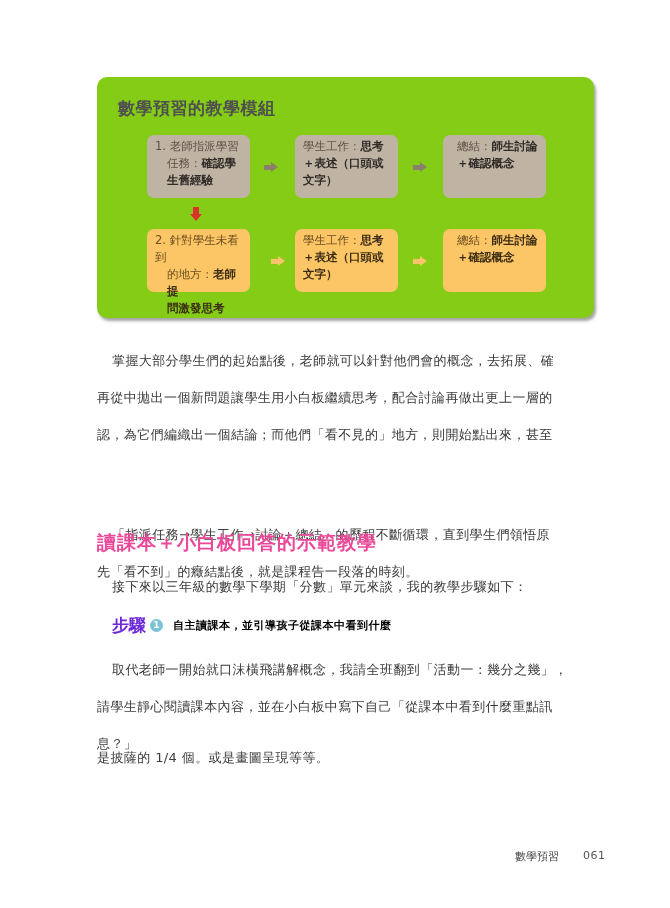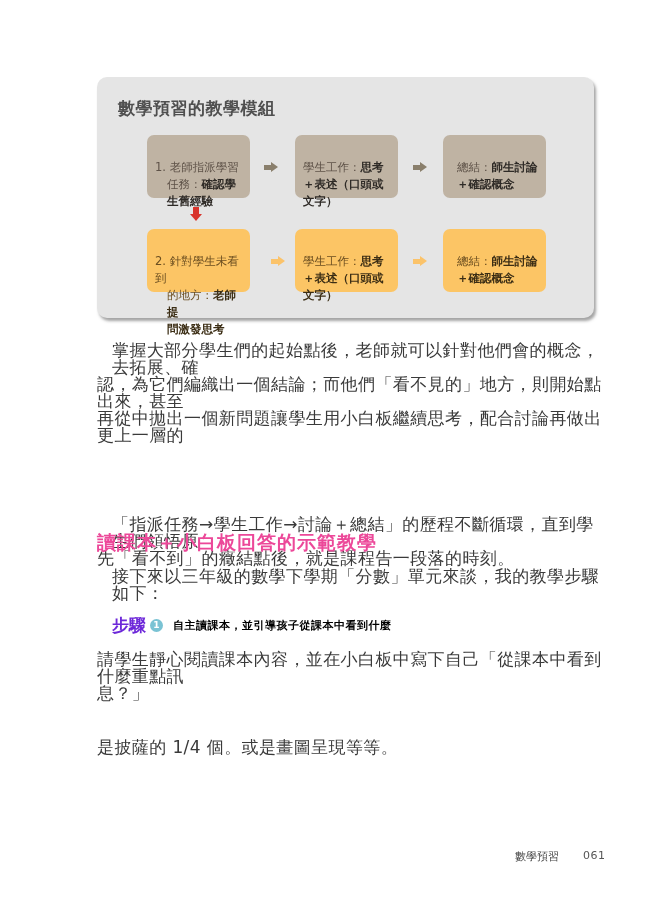--- a/index.html
+++ b/index.html
@@ -1,30 +1,30 @@
 <!DOCTYPE html>
 <html><head>
   <meta charset="utf-8">
   <style>
     * { box-sizing: border-box; margin: 0; padding: 0; }
     html, body { width: 670px; height: 908px; background: #ffffff; overflow: hidden; }
     body { position: relative; font-family: "DejaVu Sans", "Liberation Sans", sans-serif; color: #333333; }
 
     .module-box {
       position: absolute; left: 97px; top: 77px; width: 497px; height: 241px;
-      background: #e5e5e5; border-radius: 10px;
+      background: #84cc16; border-radius: 10px;
       box-shadow: 2px 3px 3px rgba(90,90,90,0.55);
     }
     .module-title {
       position: absolute; left: 21px; top: 20px;
       font-size: 17px; font-weight: bold; color: #4f4f4f; letter-spacing: 0.5px;
     }
     .flow-card {
       position: absolute; width: 103px; height: 63px; border-radius: 7px;
-      padding: 24px 8px; font-size: 11.5px; line-height: 17px; color: #5e5248;
+      padding: 3px 8px; font-size: 11.5px; line-height: 17px; color: #5e5248;
     }
     .flow-card.gray { background: #bfb3a3; }
     .flow-card.orange { background: #fcc565; color: #6b4e20; }
     .flow-card b { font-weight: bold; color: #2e2a26; }
     .flow-card.orange b { color: #3b2d14; }
     .flow-card .indent { padding-left: 12px; display: block; }
     .flow-card .hang { display: block; }
 
     .arrow-right { position: absolute; width: 14px; height: 10px; }
     .arrow-right::before {
@@ -41,21 +41,21 @@
     .arrow-down::before {
       content: ""; position: absolute; left: 3px; top: 0; width: 6px; height: 8px; background: currentColor;
     }
     .arrow-down::after {
       content: ""; position: absolute; left: 0; top: 7px; width: 0; height: 0;
       border-left: 6px solid transparent; border-right: 6px solid transparent; border-top: 7px solid currentColor;
     }
 
     .para {
       position: absolute; left: 97px; width: 505px;
-      font-size: 17px; line-height: 17px; color: #3a3a3a; letter-spacing: 0.4px;
+      font-size: 13px; line-height: 37px; color: #3a3a3a; letter-spacing: 0.4px;
     }
     .para .first { padding-left: 15px; }
     .section-heading {
       position: absolute; left: 97px; top: 530px;
       font-size: 19px; font-weight: bold; color: #ec4899; letter-spacing: 1px;
     }
     .step-row { position: absolute; left: 112px; top: 614px; display: flex; align-items: center; }
     .step-label { color: #6d28d9; font-size: 17px; font-weight: bold; margin-right: 4px; }
     .step-num {
       display: inline-block; width: 13px; height: 13px; border-radius: 50%;
@@ -105,42 +105,43 @@
   </div>
   <div class="arrow-right orange" style="left:316px; top:179px;"></div>
   <div class="flow-card orange" style="left:346px; top:152px;">
     <span class="hang" style="padding-left:6px;"><span>總結：</span><b>師生討論</b></span>
     <span class="hang" style="padding-left:6px;"><b>＋確認概念</b></span>
   </div>
 </div>
 
 <div class="para" style="top:342px;">
   <div class="first">掌握大部分學生們的起始點後，老師就可以針對他們會的概念，去拓展、確</div>
+  <div>再從中拋出一個新問題讓學生用小白板繼續思考，配合討論再做出更上一層的</div>
   <div>認，為它們編織出一個結論；而他們「看不見的」地方，則開始點出來，甚至</div>
-  <div>再從中拋出一個新問題讓學生用小白板繼續思考，配合討論再做出更上一層的</div>
 </div>
 
 <div class="para" style="top:468px;margin-top:48px;">
   <div class="first">「指派任務→學生工作→討論＋總結」的歷程不斷循環，直到學生們領悟原</div>
   <div>先「看不到」的癥結點後，就是課程告一段落的時刻。</div>
 </div>
 
 <div class="section-heading">讀課本＋小白板回答的示範教學</div>
 
 <div class="para" style="top:568px;">
   <div class="first">接下來以三年級的數學下學期「分數」單元來談，我的教學步驟如下：</div>
 </div>
 
 <div class="step-row">
   <span class="step-label">步驟</span>
   <span class="step-num">1</span>
   <span class="step-title">自主讀課本，並引導孩子從課本中看到什麼</span>
 </div>
 
 <div class="para" style="top:651px;">
+  <div class="first">取代老師一開始就口沫橫飛講解概念，我請全班翻到「活動一：幾分之幾」，</div>
   <div>請學生靜心閱讀課本內容，並在小白板中寫下自己「從課本中看到什麼重點訊</div>
   <div>息？」</div>
 </div>
 
 <div class="para" style="top:739px;">
   <div>是披薩的 1/4 個。或是畫圖呈現等等。</div>
 </div>
 
 <div class="footer">
   <span>數學預習</span>

